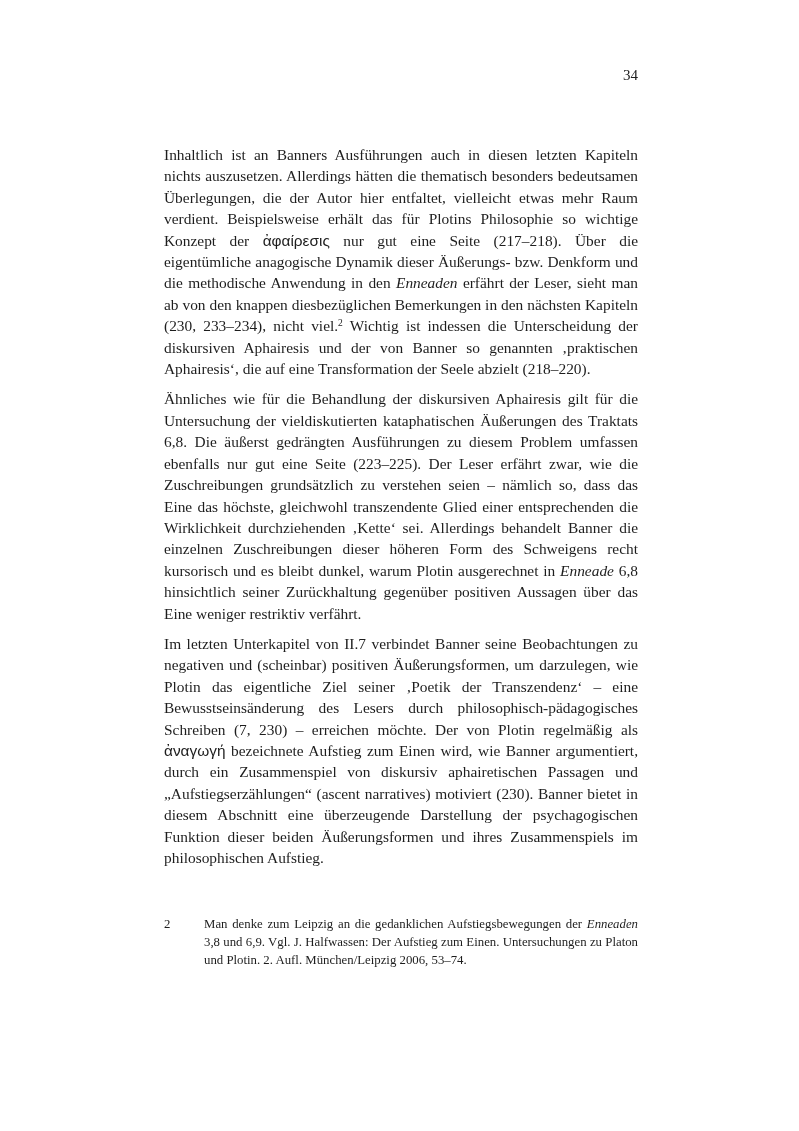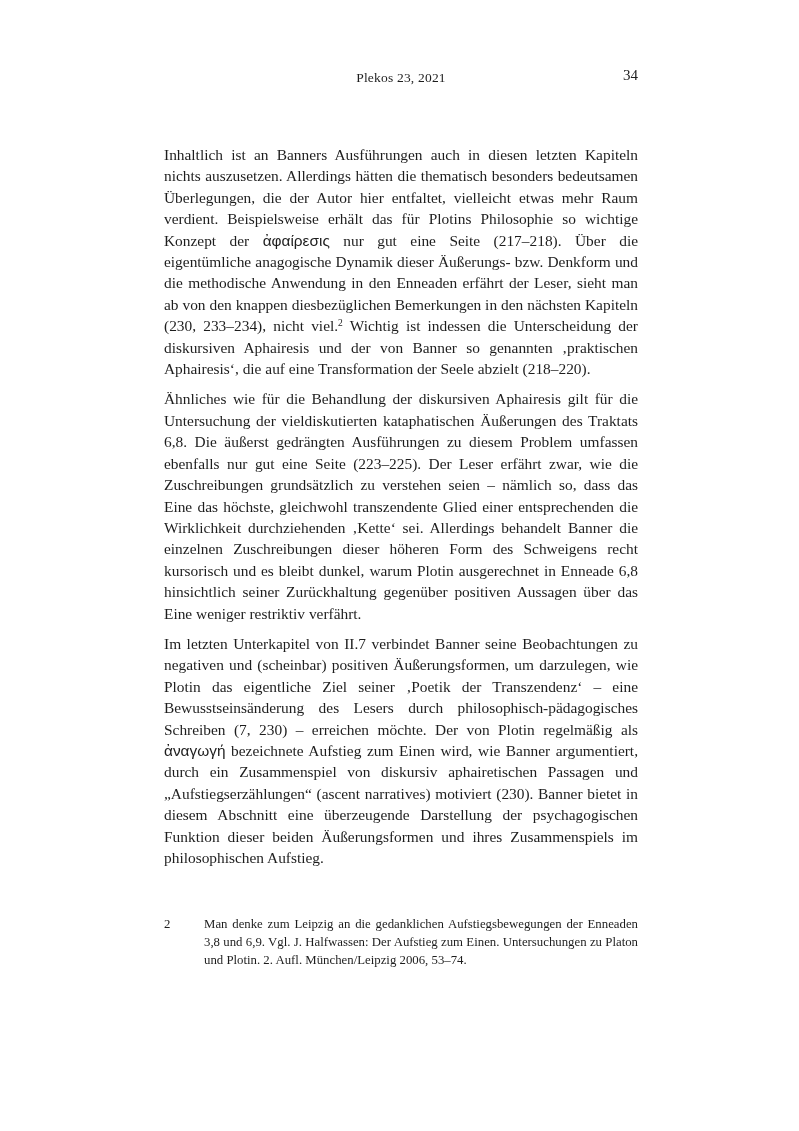--- a/index.html
+++ b/index.html
@@ -37,21 +37,21 @@
     font-size: 15px;
   }
   .body-text p {
     margin: 0 0 9px 0;
     font-size: 15.4px;
     line-height: 21.4px;
     text-align: justify;
     hyphens: auto;
     -webkit-hyphens: auto;
   }
-  .it { }
+  .it { font-style: italic; }
   .greek { font-family: Liberation Sans, sans-serif; }
   sup {
     font-size: 0.62em;
     line-height: 0;
     vertical-align: baseline;
     position: relative;
     top: -0.55em;
   }
   .footnote {
     display: flex;
@@ -70,21 +70,20 @@
     -webkit-hyphens: auto;
   }
 </style>
 </head>
 <body>
 
 <div class="page">
   <div class="content">
 
     <div class="running-head">
-      <div class="journal-title">Plekos 23, 2021</div>
       <div class="page-number">34</div>
     </div>
 
     <div class="body-text">
       <p><span>Inhaltlich ist an Banners Ausführungen auch in diesen letzten Kapiteln nichts auszusetzen. Allerdings hätten die thematisch besonders bedeutsamen Überlegungen, die der Autor hier entfaltet, vielleicht etwas mehr Raum verdient. Beispielsweise erhält das für Plotins Philosophie so wichtige Konzept der </span><span class="greek">ἀφαίρεσις</span><span> nur gut eine Seite (217–218). Über die eigentümliche anagogische Dynamik dieser Äußerungs- bzw. Denkform und die methodische Anwendung in den </span><span class="it">Enneaden</span><span> erfährt der Leser, sieht man ab von den knappen diesbezüglichen Bemerkungen in den nächsten Kapiteln (230, 233–234), nicht viel.</span><sup>2</sup><span> Wichtig ist indessen die Unterscheidung der diskursiven Aphairesis und der von Banner so genannten ‚praktischen Aphairesis‘, die auf eine Transformation der Seele abzielt (218–220).</span></p>
       <p><span>Ähnliches wie für die Behandlung der diskursiven Aphairesis gilt für die Untersuchung der vieldiskutierten kataphatischen Äußerungen des Traktats 6,8. Die äußerst gedrängten Ausführungen zu diesem Problem umfassen ebenfalls nur gut eine Seite (223–225). Der Leser erfährt zwar, wie die Zuschreibungen grundsätzlich zu verstehen seien – nämlich so, dass das Eine das höchste, gleichwohl transzendente Glied einer entsprechenden die Wirklichkeit durchziehenden ‚Kette‘ sei. Allerdings behandelt Banner die einzelnen Zuschreibungen dieser höheren Form des Schweigens recht kursorisch und es bleibt dunkel, warum Plotin ausgerechnet in </span><span class="it">Enneade</span><span> 6,8 hinsichtlich seiner Zurückhaltung gegenüber positiven Aussagen über das Eine weniger restriktiv verfährt.</span></p>
       <p><span>Im letzten Unterkapitel von II.7 verbindet Banner seine Beobachtungen zu negativen und (scheinbar) positiven Äußerungsformen, um darzulegen, wie Plotin das eigentliche Ziel seiner ‚Poetik der Transzendenz‘ – eine Bewusstseinsänderung des Lesers durch philosophisch-pädagogisches Schreiben (7, 230) – erreichen möchte. Der von Plotin regelmäßig als </span><span class="greek">ἀναγωγή</span><span> bezeichnete Aufstieg zum Einen wird, wie Banner argumentiert, durch ein Zusammenspiel von diskursiv aphairetischen Passagen und „Aufstiegserzählungen“ (ascent narratives) motiviert (230). Banner bietet in diesem Abschnitt eine überzeugende Darstellung der psychagogischen Funktion dieser beiden Äußerungsformen und ihres Zusammenspiels im philosophischen Aufstieg.</span></p>
     </div>
 
     <div class="footnote">

